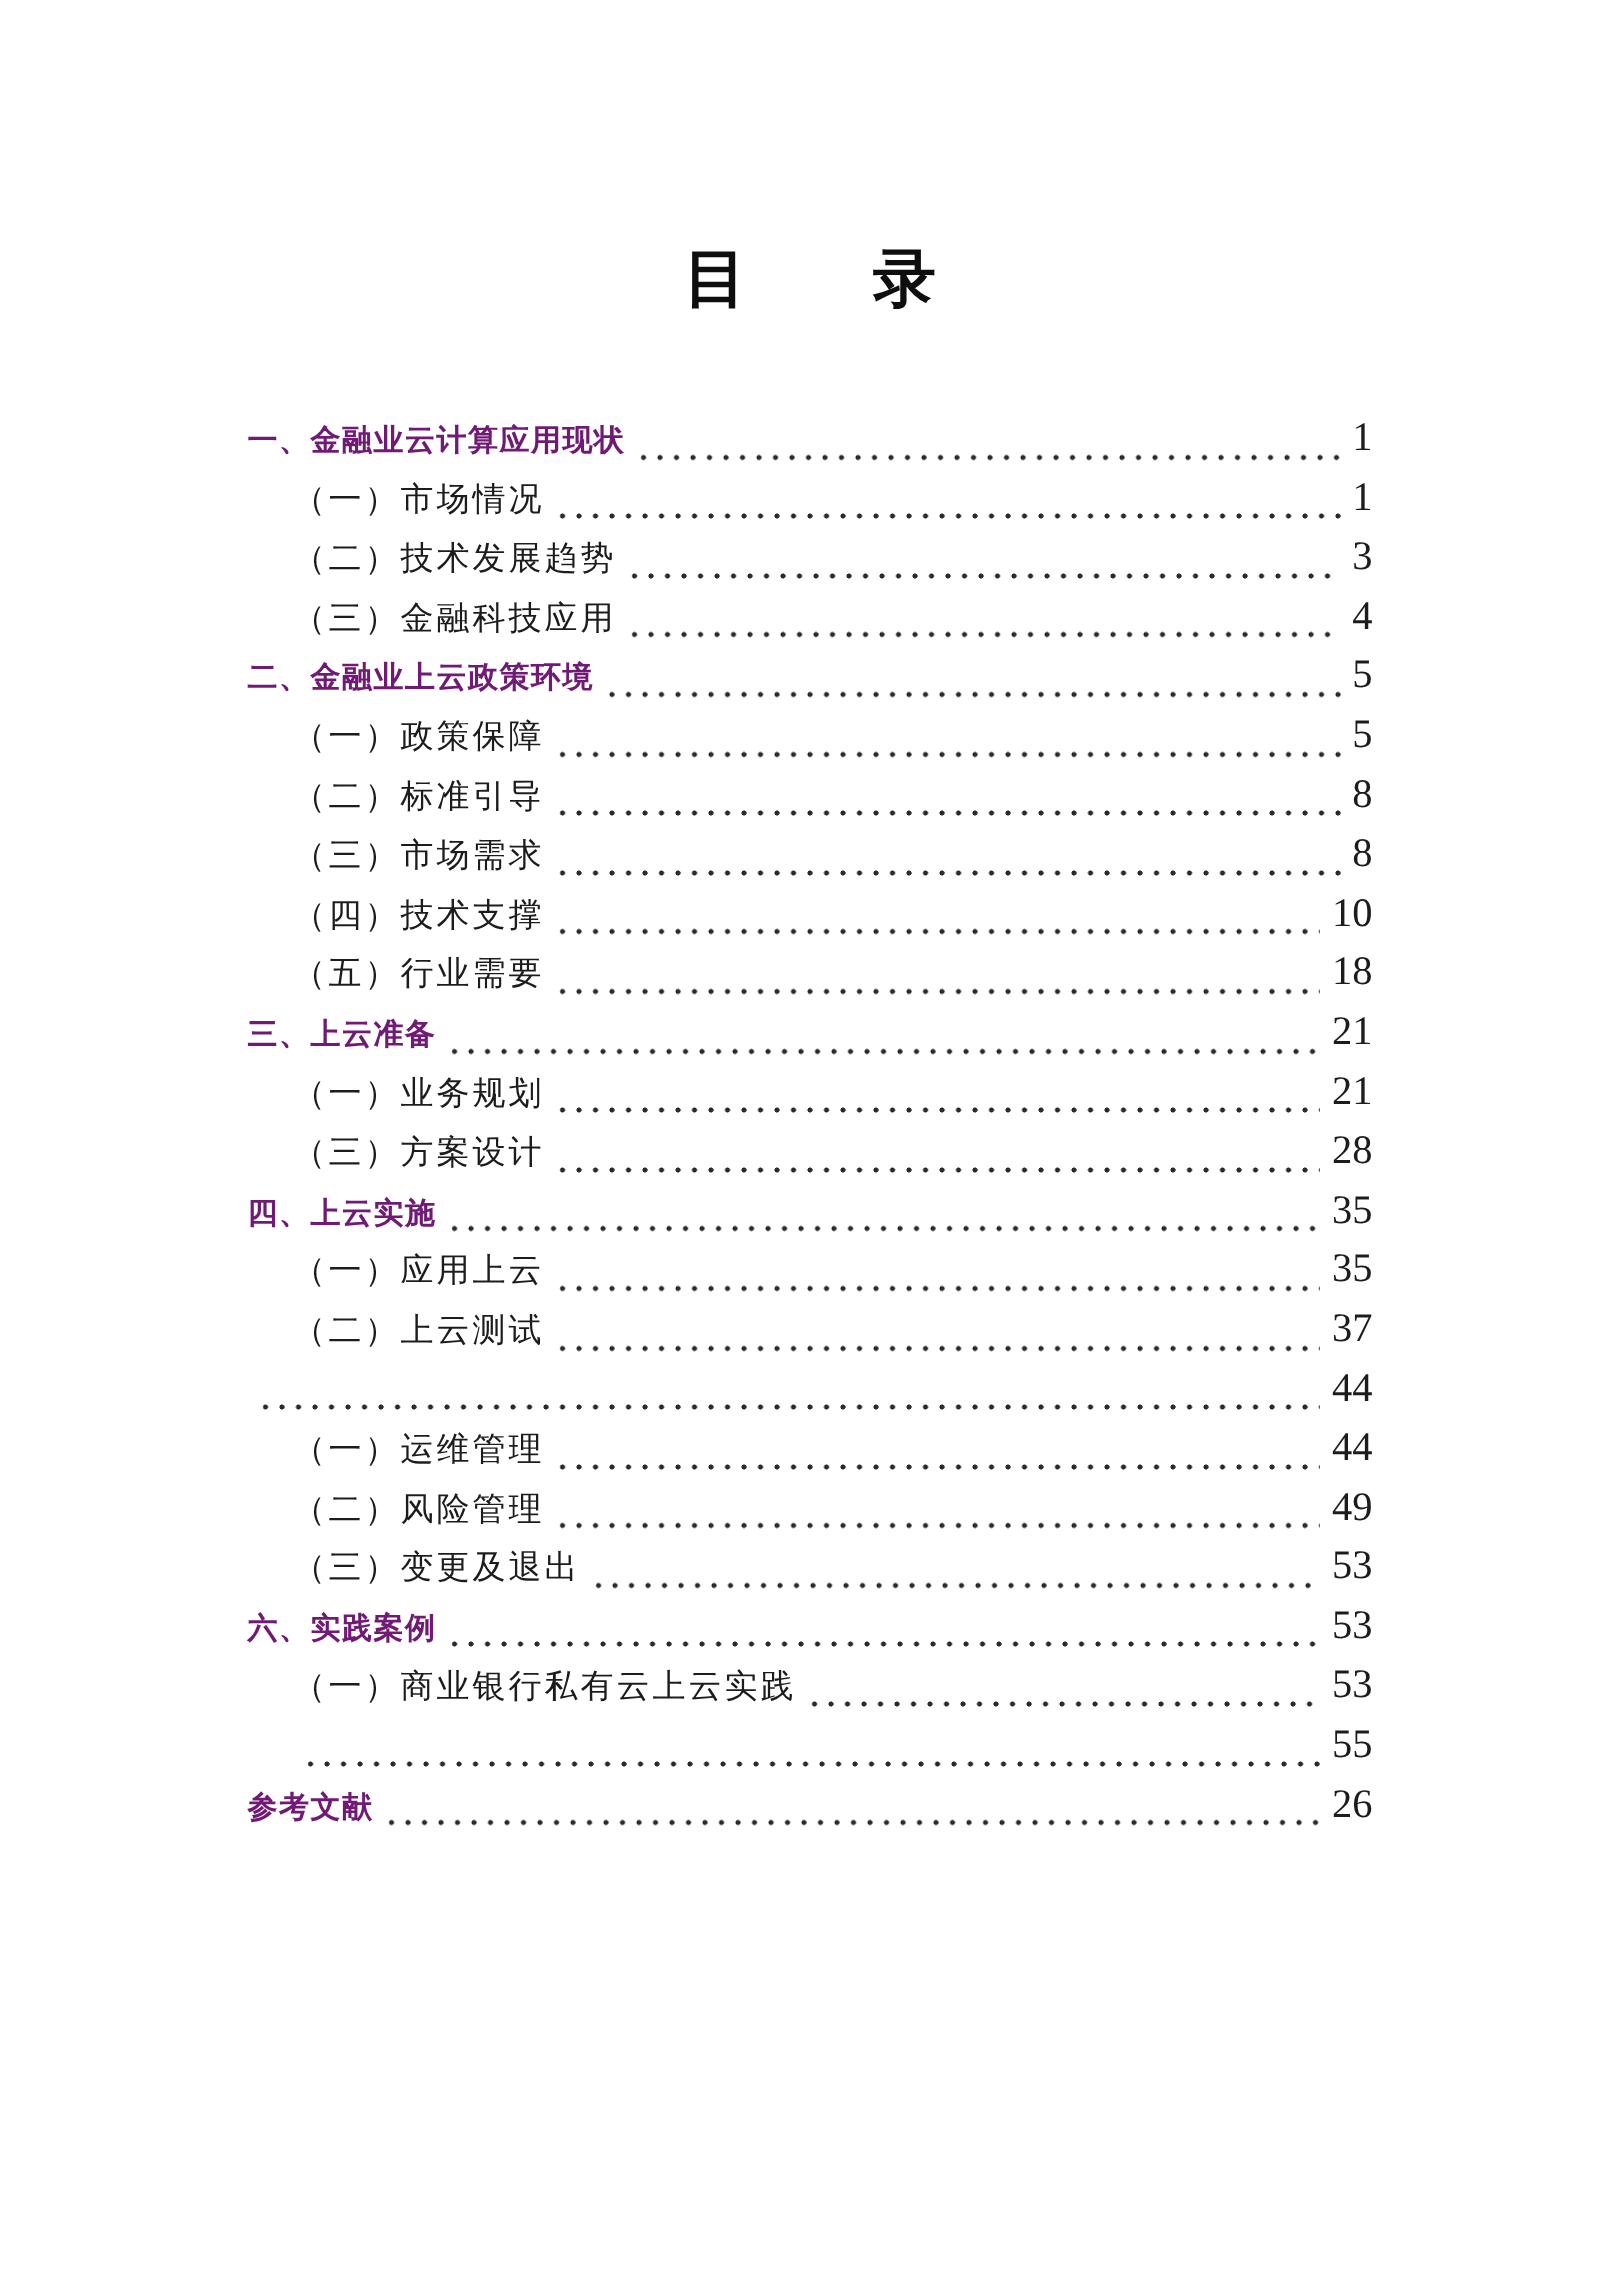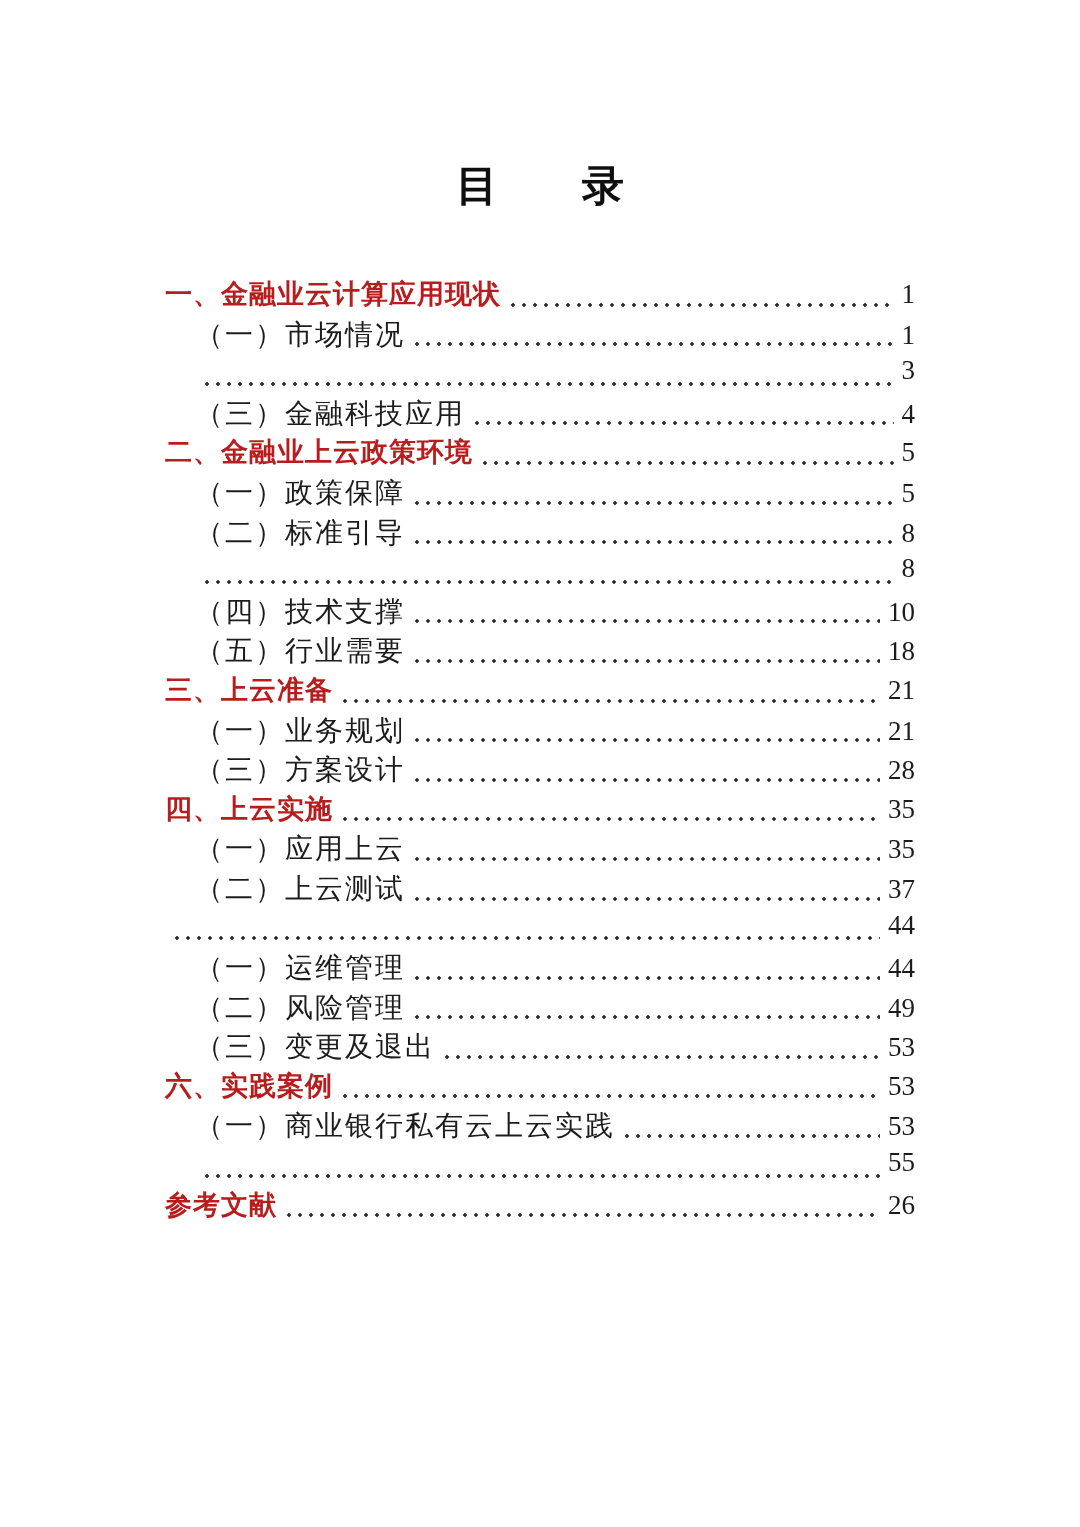--- a/index.html
+++ b/index.html
@@ -38,31 +38,31 @@
     align-items: baseline;
     height: 39.6px;
     white-space: nowrap;
   }
   .row .label {
     flex: 0 0 auto;
   }
   .row.l1 .label {
     font-family: Liberation Serif, serif;
     font-weight: 700;
-    font-size: 27px;
-    color: #b91c1c;
+    font-size: 20px;
+    color: #701a75;
     letter-spacing: 1px;
   }
   .row.l2 {
     padding-left: 30px;
   }
   .row.l2 .label {
     font-family: "Liberation Serif", "DejaVu Serif", serif;
     font-weight: 400;
-    font-size: 28px;
+    font-size: 22px;
     color: #1c1c1c;
     letter-spacing: 2px;
   }
   .leader {
     flex: 1 1 auto;
     align-self: flex-end;
     height: 4px;
     margin: 0 8px 9px 10px;
     background-image: radial-gradient(circle at 2px 2px, #2a2a2a 1.5px, rgba(0,0,0,0) 1.9px);
     background-size: 11px 4px;
@@ -91,20 +91,21 @@
     <span class="pagenum">1</span>
   </div>
 
   <div class="row l2">
     <span class="label">（一）市场情况</span>
     <span class="leader"></span>
     <span class="pagenum">1</span>
   </div>
 
   <div class="row l2">
+    <span class="label">（二）技术发展趋势</span>
     <span class="leader"></span>
     <span class="pagenum">3</span>
   </div>
 
   <div class="row l2">
     <span class="label">（三）金融科技应用</span>
     <span class="leader"></span>
     <span class="pagenum">4</span>
   </div>
 
@@ -120,20 +121,21 @@
     <span class="pagenum">5</span>
   </div>
 
   <div class="row l2">
     <span class="label">（二）标准引导</span>
     <span class="leader"></span>
     <span class="pagenum">8</span>
   </div>
 
   <div class="row l2">
+    <span class="label">（三）市场需求</span>
     <span class="leader"></span>
     <span class="pagenum">8</span>
   </div>
 
   <div class="row l2">
     <span class="label">（四）技术支撑</span>
     <span class="leader"></span>
     <span class="pagenum">10</span>
   </div>
 

